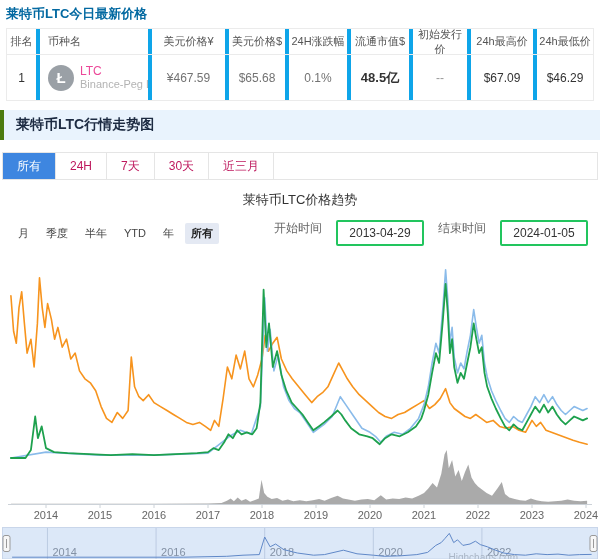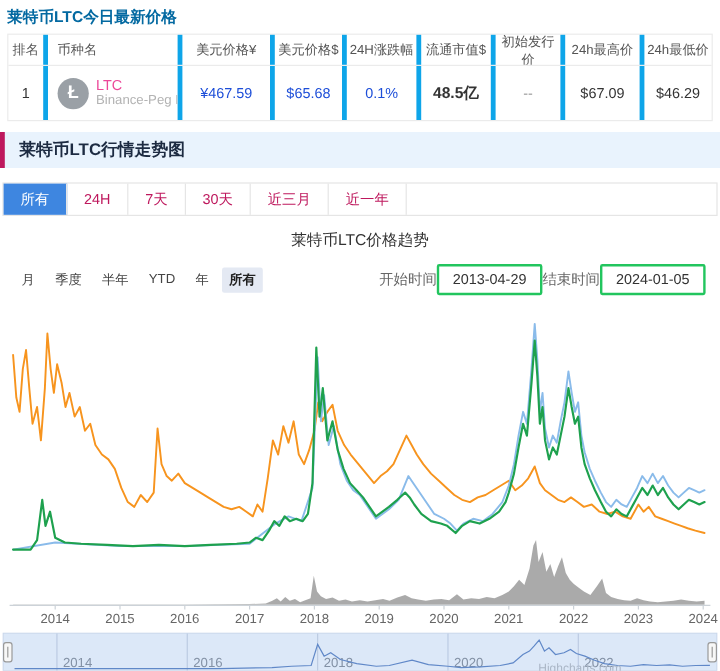--- a/index.html
+++ b/index.html
@@ -10,44 +10,44 @@
   .tbl{margin:0 6px;border:1px solid #ebebeb;}
   .tr{display:flex;}
   .tr.head{height:25px;font-size:11px;color:#555;border-bottom:1px solid #ebebeb;}
   .tr.body{height:45px;font-size:12px;}
   .td{display:flex;align-items:center;justify-content:center;height:100%;
       border-right:4px solid #0ea5e9;box-sizing:border-box;text-align:center;overflow:hidden;}
   .td:last-child{border-right:none;}
   .c0{width:33px;flex:none}.c1{width:112px;flex:none;justify-content:flex-start;padding-left:8px}
   .c2{width:77px;flex:none}.c3{width:60px;flex:none}.c4{width:62px;flex:none}
   .c5{width:62px;flex:none}.c6{width:58px;flex:none}.c7{width:66px;flex:none}.c8{flex:1}
-  .green{color:#1d4ed8;}
+  .green{color:#737373;}
   .muted{color:#999;}
   .cap{font-size:13px;color:#333;font-weight:bold;}
   .coin-icon{width:26px;height:26px;border-radius:50%;background:#9aa0a6;color:#fff;
       display:flex;align-items:center;justify-content:center;font-size:15px;font-weight:bold;
       margin-right:6px;flex:none;}
   .coin-names{display:flex;flex-direction:column;line-height:1.2;overflow:hidden;text-align:left;}
   .coin-sym{font-size:12px;color:#ec4899;}
   .coin-full{font-size:11px;color:#b3b3b3;white-space:nowrap;}
   
-  .strip{margin-top:9px;height:30px;background:#e9f3fd;border-left:4px solid #be185d;
+  .strip{margin-top:9px;height:30px;background:#e9f3fd;border-left:4px solid #4d7c0f;
       display:flex;align-items:center;font-size:14px;font-weight:bold;color:#1d2b42;padding-left:12px;}
   
   .tabs{margin:12px 2px 0;border:1px solid #e5e5e5;display:flex;height:26px;background:#fff;}
   .tab{display:flex;align-items:center;justify-content:center;font-size:12px;color:#be185d;
       border-right:1px solid #e5e5e5;padding:0 14px;cursor:pointer;}
   .tab.active{background:#3E86E0;color:#fff;}
   
   .chart-title{text-align:center;font-size:13px;color:#333;margin-top:11px;}
   .controls{display:flex;justify-content:space-between;align-items:center;margin:11px 12px 0;}
   .rangebtns{display:flex;gap:5px;align-items:center;}
   .rbtn{font-size:11px;color:#444;padding:3px 6px;border-radius:2px;cursor:pointer;background:#fff;}
   .rbtn.sel{background:#e4e9f3;color:#222;font-weight:bold;}
-  .dates{display:flex;align-items:center;gap:0;font-size:12px;color:#666;}
+  .dates{display:flex;gap:14px;font-size:12px;color:#666;}
   .dateinput{width:80px;height:20px;border:2px solid #22c55e;font-size:12px;text-align:center;
       color:#333;border-radius:2px;font-family:inherit;}
   #chart{display:block;margin-top:1px;}
   #nav{display:block;margin:7px 2px 0;}
   .credit{position:absolute;top:552px;right:82px;font-size:10px;color:#aab6c6;}
 </style>
 </head>
 <body>
 
 <div class="title">莱特币LTC今日最新价格</div>
@@ -86,21 +86,20 @@
 <div class="strip">
   <span>莱特币LTC行情走势图</span>
 </div>
 
 <div class="tabs">
   <div class="tab active">所有</div>
   <div class="tab">24H</div>
   <div class="tab">7天</div>
   <div class="tab">30天</div>
   <div class="tab">近三月</div>
-  <div class="tab">近一年</div>
 </div>
 
 <div class="chart-title">莱特币LTC价格趋势</div>
 
 <div class="controls">
   <div class="rangebtns">
     <span class="rbtn">月</span>
     <span class="rbtn">季度</span>
     <span class="rbtn">半年</span>
     <span class="rbtn">YTD</span>

